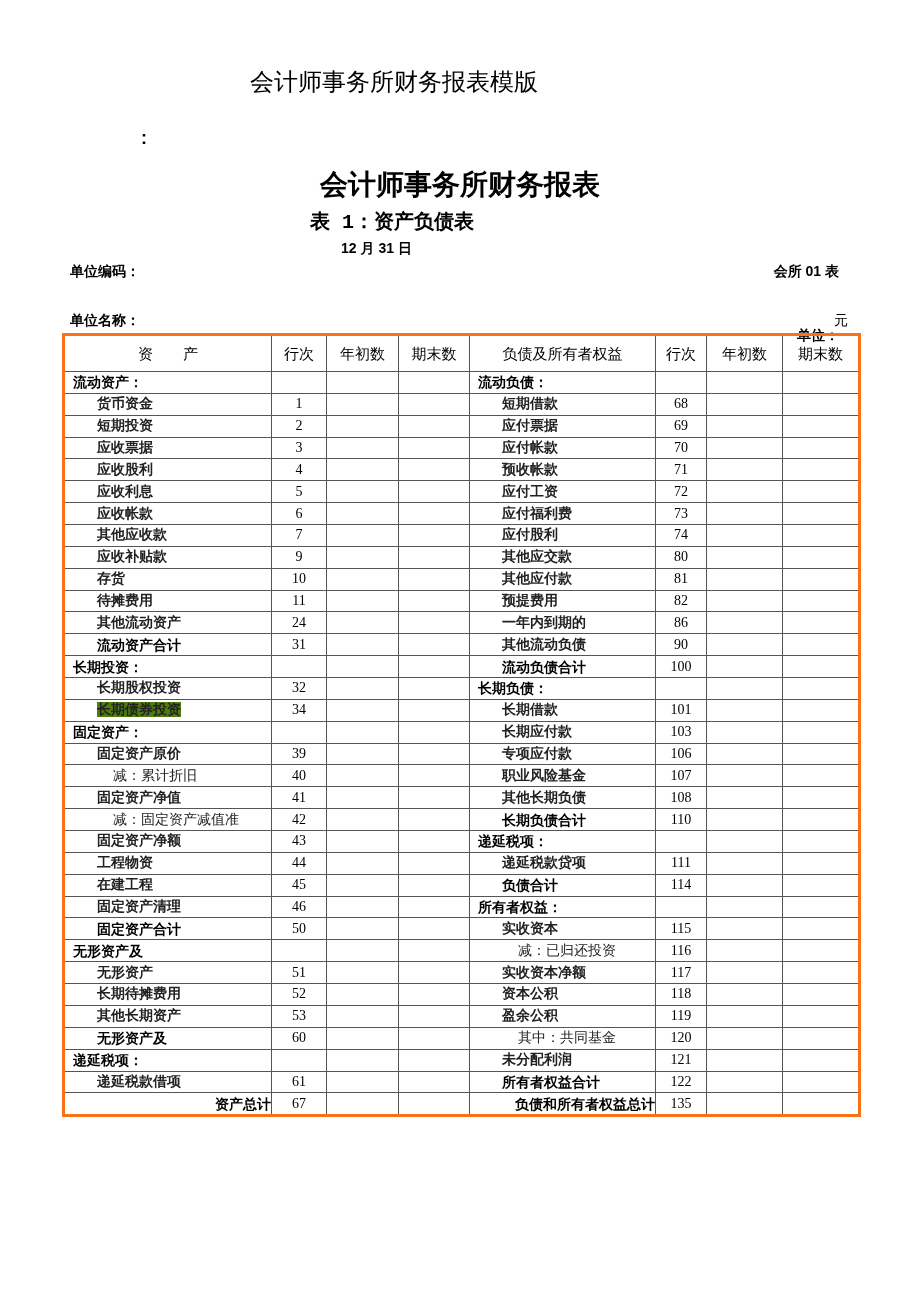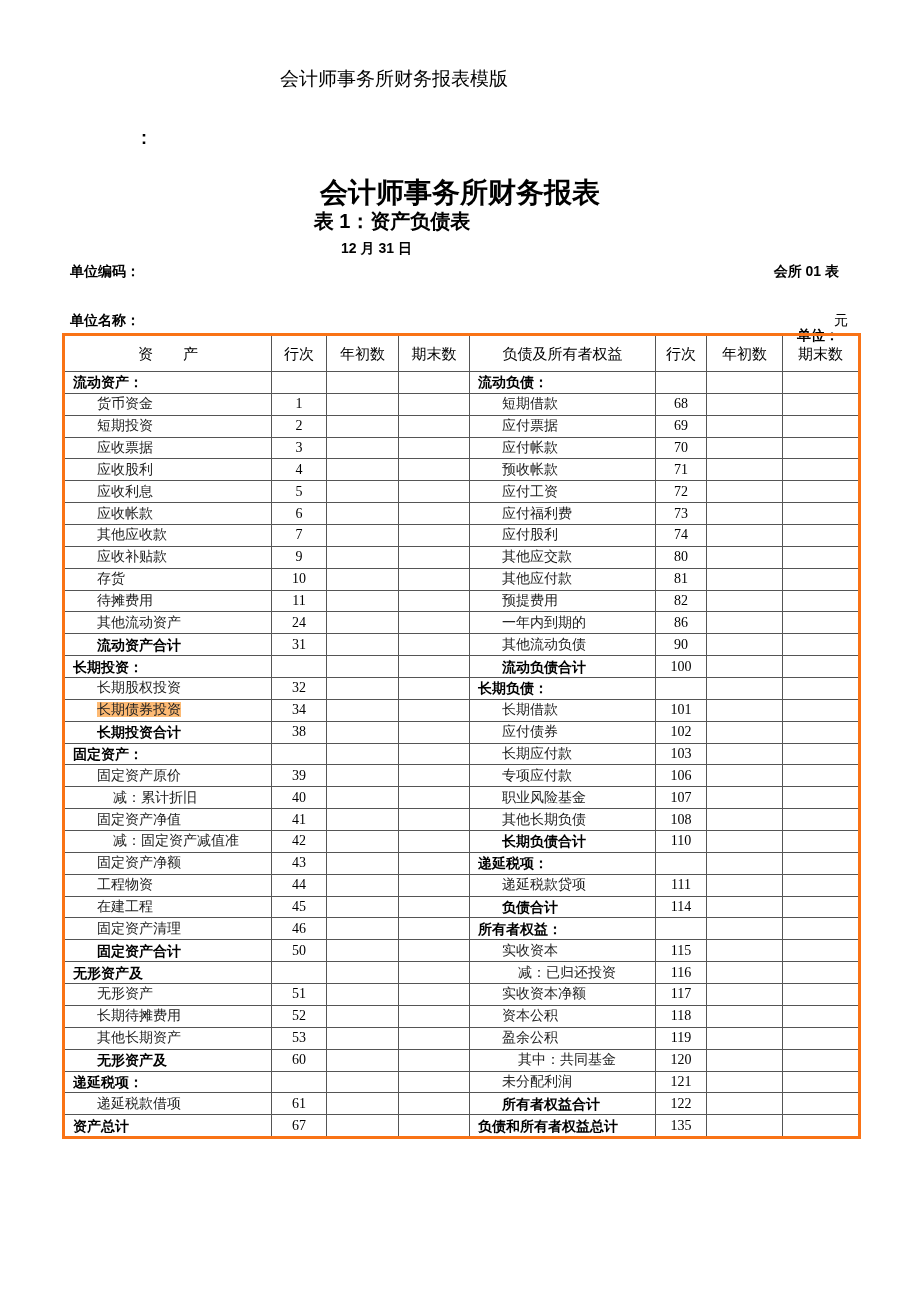--- a/index.html
+++ b/index.html
@@ -1,50 +1,50 @@
 <!DOCTYPE html>
 <html><head>
   <meta charset="utf-8">
   <style>
     html, body { margin: 0; padding: 0; background: #ffffff; }
     body { width: 920px; height: 1302px; position: relative; overflow: hidden;
            font-family: "Liberation Serif", "DejaVu Serif", serif; color: #000; }
     .doc-title { position: absolute; top: 66px; left: 0; width: 788px; text-align: center;
-                 font-family: "Liberation Sans", "DejaVu Sans", sans-serif; font-size: 19px; }
+                 font-family: "Liberation Sans", "DejaVu Sans", sans-serif; font-size: 24px; }
     .colon-mark { position: absolute; top: 128px; left: 141px; font-size: 18px; font-weight: bold;
                   font-family: "Liberation Sans", "DejaVu Sans", sans-serif; }
     .main-title { position: absolute; top: 166px; left: 0; width: 920px; text-align: center;
-                  font-family: "Liberation Sans", "DejaVu Sans", sans-serif; font-size: 28px; font-weight: bold; margin-top: 8px; }
+                  font-family: "Liberation Sans", "DejaVu Sans", sans-serif; font-size: 28px; font-weight: bold; }
     .sub-title { position: absolute; top: 208px; left: 0; width: 784px; text-align: center;
-                 font-family: Liberation Sans, sans-serif; font-size: 20px; font-weight: bold; }
+                 font-family: Liberation Mono, monospace; font-size: 20px; font-weight: bold; }
     .date-line { position: absolute; top: 240px; left: 0; width: 753px; text-align: center;
                  font-size: 14px; font-weight: bold; font-family: "Liberation Sans", "DejaVu Sans", sans-serif; }
     .meta { position: absolute; font-size: 14px; font-weight: bold;
             font-family: "Liberation Sans", "DejaVu Sans", sans-serif; }
     .meta.code { top: 263px; left: 70px; }
     .meta.form { top: 263px; right: 81px; }
     .meta.unit { top: 287px; right: 81px; margin-top: 40px; }
     .meta.name { top: 312px; left: 70px; }
     .meta.yuan { top: 312px; right: 72px; font-weight: normal; }
 
     table.bs { position: absolute; top: 333px; left: 62px; border-collapse: collapse; table-layout: fixed;
                width: 796px; }
     table.bs td, table.bs th { border: 1px solid #555; padding: 0; height: 20.86px; font-size: 14px;
                                line-height: 20px; white-space: nowrap; overflow: hidden; }
     table.bs th { height: 35px; font-weight: normal; text-align: center; font-size: 15px;
                   font-family: "Liberation Sans", "DejaVu Sans", sans-serif; }
     table.bs { border: 3px solid #f97316; }
     td.name { text-align: left; }
     td.num { text-align: center; }
     td.name.section { font-weight: bold; padding-left: 8px; font-family: "Liberation Sans", "DejaVu Sans", sans-serif; }
-    td.name.item { padding-left: 32px; color: #222; }
+    td.name.item { padding-left: 32px; color: #222; font-weight: bold; }
     td.name.sub { padding-left: 48px; color: #222; }
     td.name.subtotal { padding-left: 32px; font-weight: bold; font-family: "Liberation Sans", "DejaVu Sans", sans-serif; }
-    td.name.total { padding-left: 8px; font-weight: bold; font-family: "Liberation Sans", "DejaVu Sans", sans-serif; }
-    .hl { background: #fdba74; }
+    td.name.total { padding-left: 8px; font-weight: bold; font-family: "Liberation Sans", "DejaVu Sans", sans-serif; text-align: right; }
+    .hl { background: #4d7c0f; }
   </style>
 </head>
 <body>
 
 <div class="doc-title">会计师事务所财务报表模版</div>
 <div class="colon-mark">:</div>
 <div class="main-title">会计师事务所财务报表</div>
 <div class="sub-title">表 1：资产负债表</div>
 <div class="date-line">12 月 31 日</div>
 <div class="meta code">单位编码：</div>
@@ -231,30 +231,20 @@
         <td class="name item"><span class="hl">长期债券投资</span></td>
         <td class="num">34</td>
         <td class="num"></td>
         <td class="num"></td>
         <td class="name item">长期借款</td>
         <td class="num">101</td>
         <td class="num"></td>
         <td class="num"></td>
       </tr>
       <tr>
-        <td class="name subtotal">长期投资合计</td>
-        <td class="num">38</td>
-        <td class="num"></td>
-        <td class="num"></td>
-        <td class="name item">应付债券</td>
-        <td class="num">102</td>
-        <td class="num"></td>
-        <td class="num"></td>
-      </tr>
-      <tr>
         <td class="name section">固定资产：</td>
         <td class="num"></td>
         <td class="num"></td>
         <td class="num"></td>
         <td class="name item">长期应付款</td>
         <td class="num">103</td>
         <td class="num"></td>
         <td class="num"></td>
       </tr>
       <tr>

